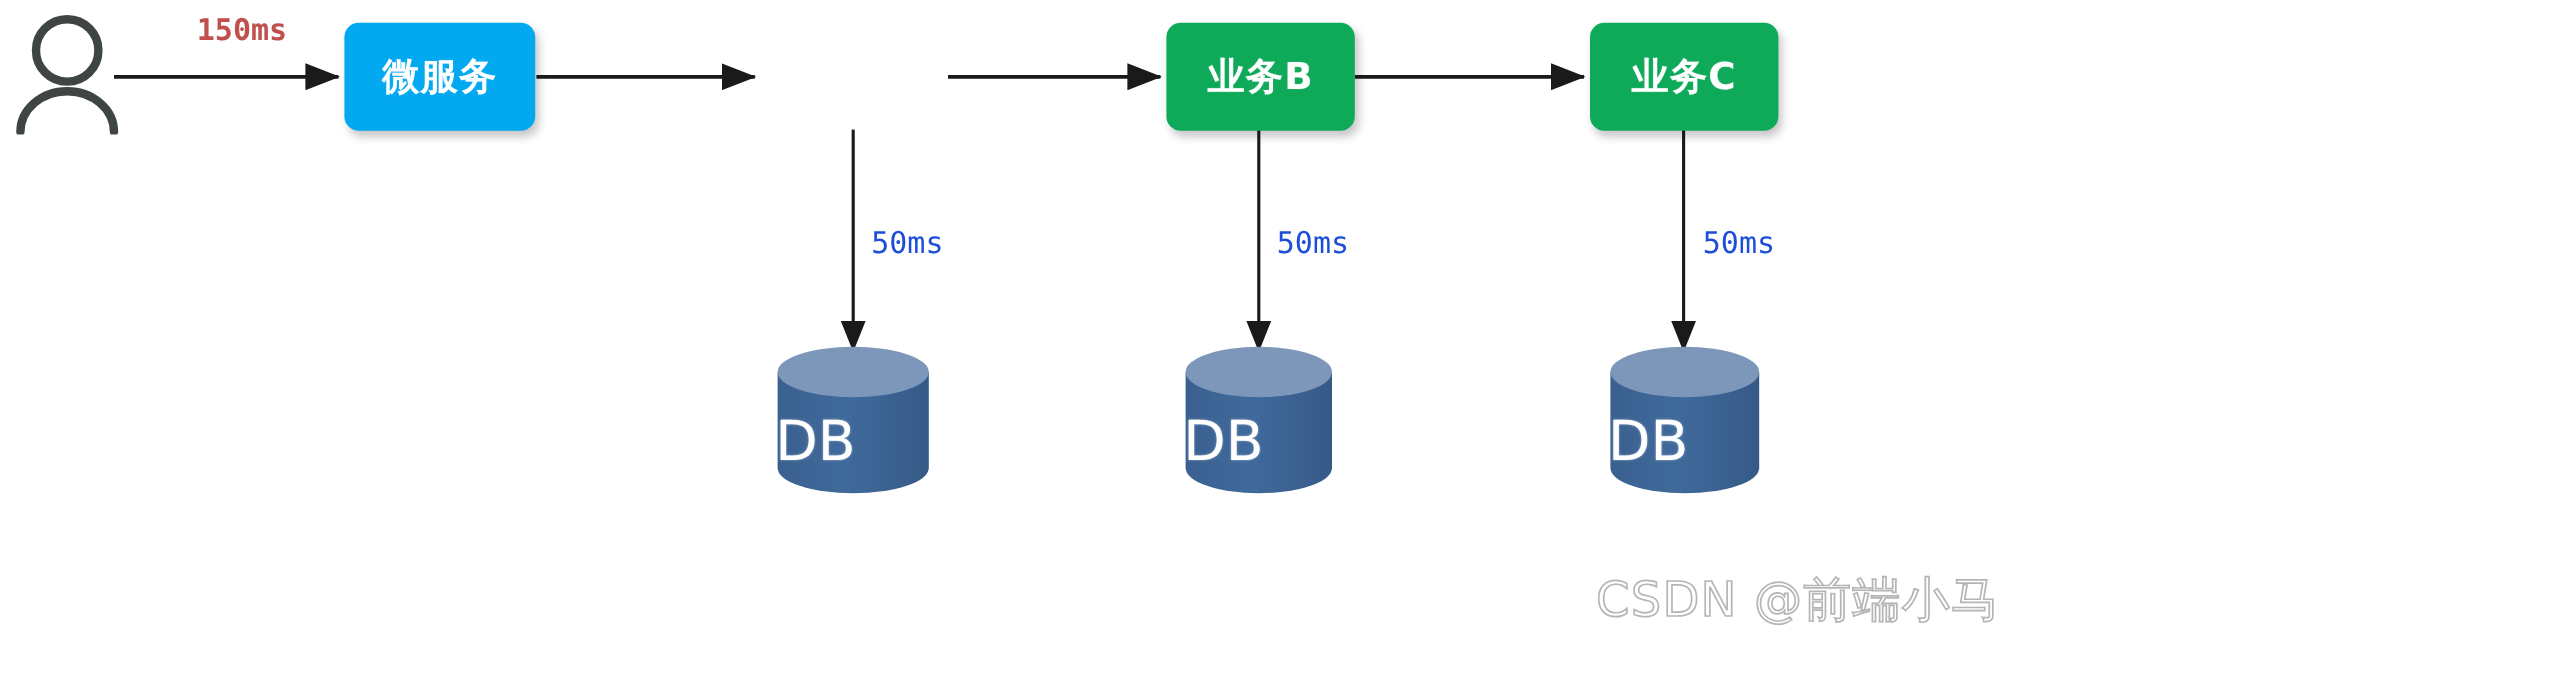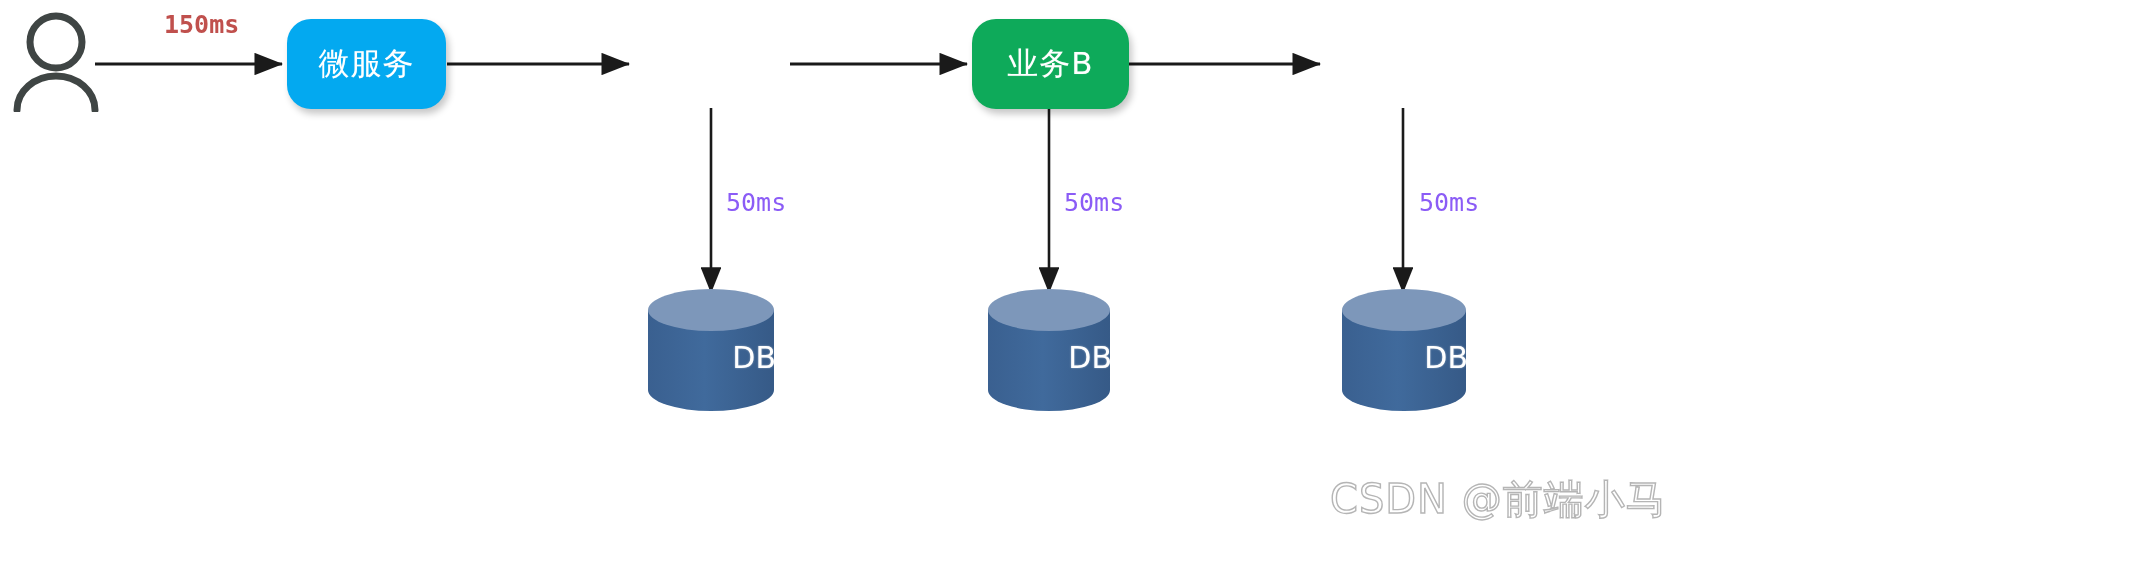--- a/index.html
+++ b/index.html
@@ -6,48 +6,48 @@
   body{
     width:2133px;height:564px;
     font-family:"Liberation Sans","DejaVu Sans",sans-serif;
     overflow:hidden;position:relative;
   }
   #canvas{position:absolute;left:0;top:0;width:2133px;height:428px;background:#ffffff;}
   .node{position:absolute;display:flex;align-items:center;justify-content:center;}
 
   
   .box{
-    border-radius:24px;
+    border-radius:12px;
     box-shadow:3px 5px 7px rgba(0,0,0,0.22);
     color:#ffffff;
     font-size:31px;
-    font-weight:400;
+    font-weight:700;
     letter-spacing:1px;
     text-shadow:0 0 1px rgba(255,255,255,0.35);
     font-family:"DejaVu Sans","Liberation Sans",sans-serif;
   }
 
   
   .lat{
     position:absolute;
     font-family:"DejaVu Sans Mono","Liberation Mono",monospace;
     font-size:25px;
     letter-spacing:0px;
     white-space:nowrap;
   }
   .lat-red{color:#c0504d;font-weight:bold;}
-  .lat-gray{color:#8b5cf6;}
+  .lat-gray{color:#1d4ed8;}
 
   
   .db{position:absolute;}
   .db svg{display:block;overflow:visible;}
   .db-label{
     position:absolute;left:0;width:100%;
-    text-align:right;color:#ffffff;
-    font-size:30px;
+    text-align:left;color:#ffffff;
+    font-size:46px;
     font-family:"DejaVu Sans","Liberation Sans",sans-serif;
     text-shadow:0 0 2px rgba(255,255,255,0.5);
     pointer-events:none;
   }
 
   
   #actor{position:absolute;}
   #actor svg{display:block;}
 
   
@@ -118,20 +118,23 @@
 
   <div class="node box" style="left:287px;top:19px;width:159px;height:90px;background:#03a9f0;">
     <span>微服务</span>
   </div>
 
 
   <div class="node box" style="left:972px;top:19px;width:157px;height:90px;background:#0eaa5a;text-align:right;">
     <span>业务B</span>
   </div>
 
+  <div class="node box" style="left:1325px;top:19px;width:157px;height:90px;background:#0eaa5a;">
+    <span>业务C</span>
+  </div>
 
   <div class="db" style="left:646px;top:288px;width:130px;height:120px;">
     <svg width="130" height="124" viewBox="0 0 130 124" xmlns="http://www.w3.org/2000/svg">
       <g filter="">
         <path d="M2 22 L2 102 A63 21 0 0 0 128 102 L128 22 Z" fill="url(#dbBodyGrad)"></path>
         <ellipse cx="65" cy="22" rx="63" ry="21" fill="#7d97ba"></ellipse>
       </g>
     </svg>
     <div class="db-label" style="top:52px;">DB</div>
   </div>

